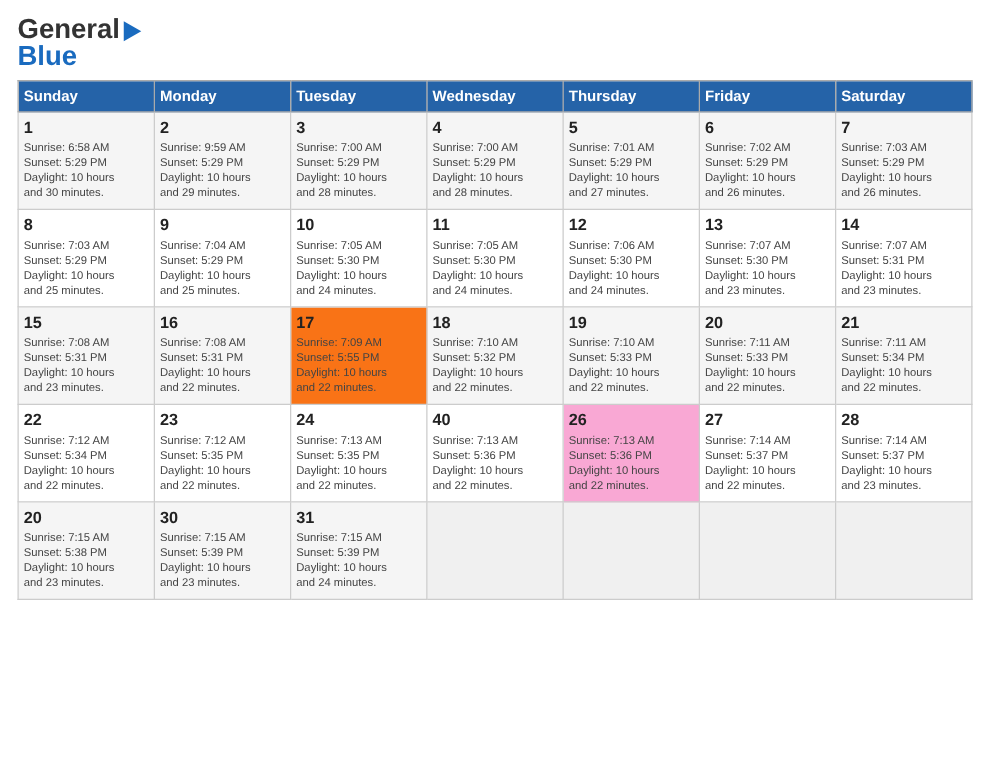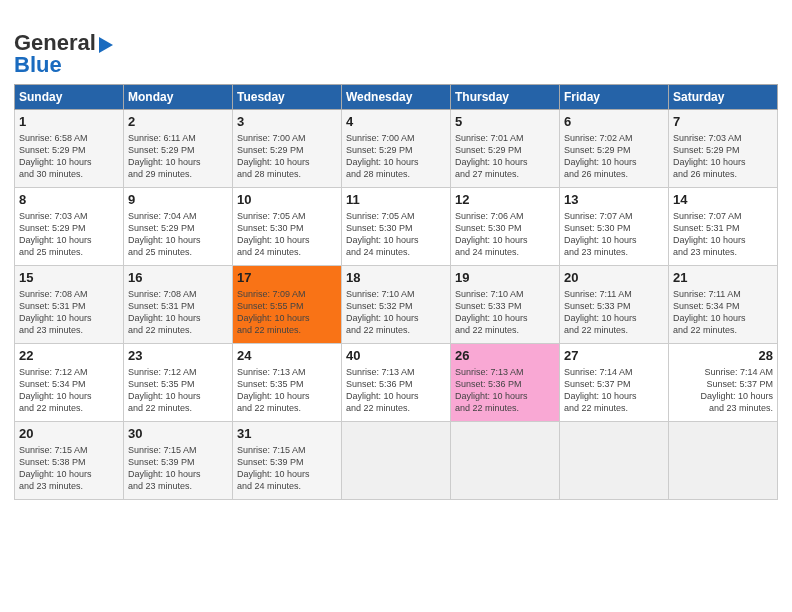--- a/index.html
+++ b/index.html
@@ -17,21 +17,21 @@
     .header-area {
       display: flex;
       justify-content: space-between;
       align-items: flex-start;
       margin-bottom: 6px;
     }
     .logo {
       display: flex;
       flex-direction: column;
       align-items: flex-start;
-      margin-top: 20px;
+      margin-top: 0;
     }
     .title-block {
       text-align: right;
     }
     .month-title {
       font-size: 36px;
       font-weight: bold;
       color: #333;
       line-height: 1.1;
     }
@@ -124,21 +124,21 @@
     <tr>
           <td style="background: rgb(245, 245, 245);">
             <span class="day-num">1</span>
             <div class="day-info" style="white-space: pre-line;">Sunrise: 6:58 AM
 Sunset: 5:29 PM
 Daylight: 10 hours
 and 30 minutes.</div>
           </td>
           <td style="background: rgb(245, 245, 245);">
             <span class="day-num">2</span>
-            <div class="day-info" style="white-space: pre-line;">Sunrise: 6:11 AM
+            <div class="day-info" style="white-space: pre-line;">Sunrise: 9:59 AM
 Sunset: 5:29 PM
 Daylight: 10 hours
 and 29 minutes.</div>
           </td>
           <td style="background: rgb(245, 245, 245);">
             <span class="day-num">3</span>
             <div class="day-info" style="white-space: pre-line;">Sunrise: 7:00 AM
 Sunset: 5:29 PM
 Daylight: 10 hours
 and 28 minutes.</div>
@@ -310,21 +310,21 @@
 Daylight: 10 hours
 and 22 minutes.</div>
           </td>
           <td style="background: rgb(255, 255, 255);">
             <span class="day-num">27</span>
             <div class="day-info" style="white-space: pre-line;">Sunrise: 7:14 AM
 Sunset: 5:37 PM
 Daylight: 10 hours
 and 22 minutes.</div>
           </td>
-          <td style="background: rgb(255, 255, 255); text-align: right;">
+          <td style="background: rgb(255, 255, 255);">
             <span class="day-num">28</span>
             <div class="day-info" style="white-space: pre-line;">Sunrise: 7:14 AM
 Sunset: 5:37 PM
 Daylight: 10 hours
 and 23 minutes.</div>
           </td>
         </tr>
         <tr>
           <td style="background: rgb(245, 245, 245);">
             <span class="day-num">20</span>

